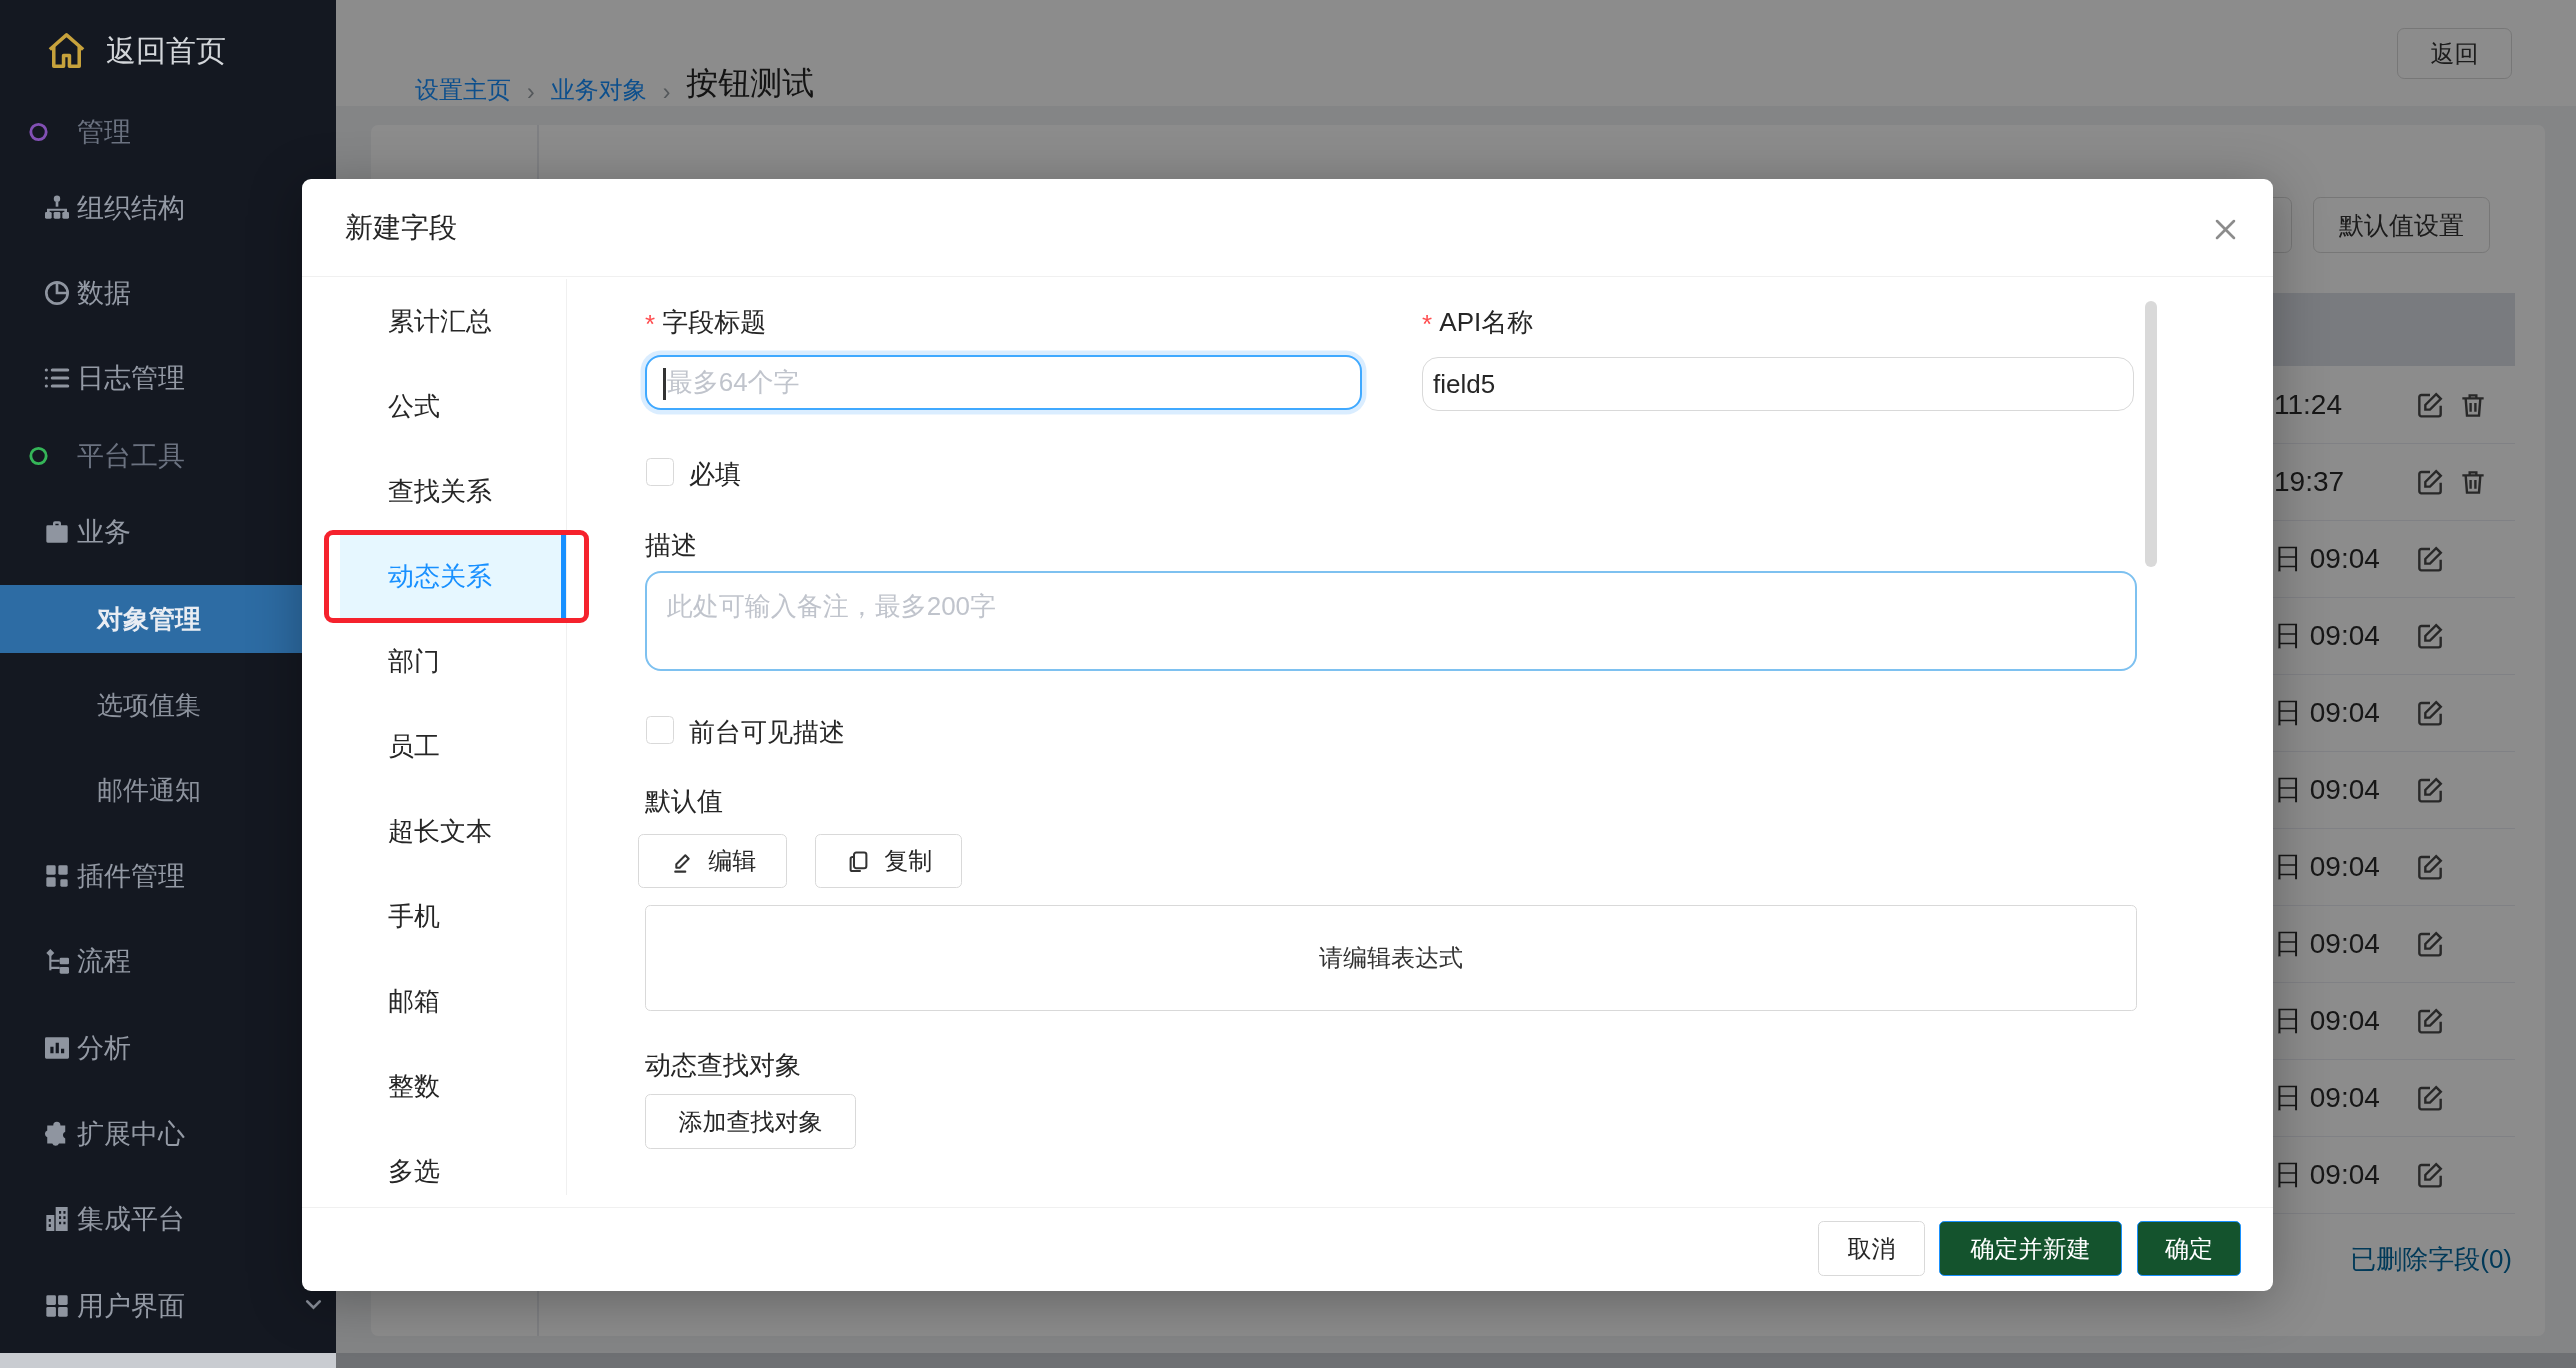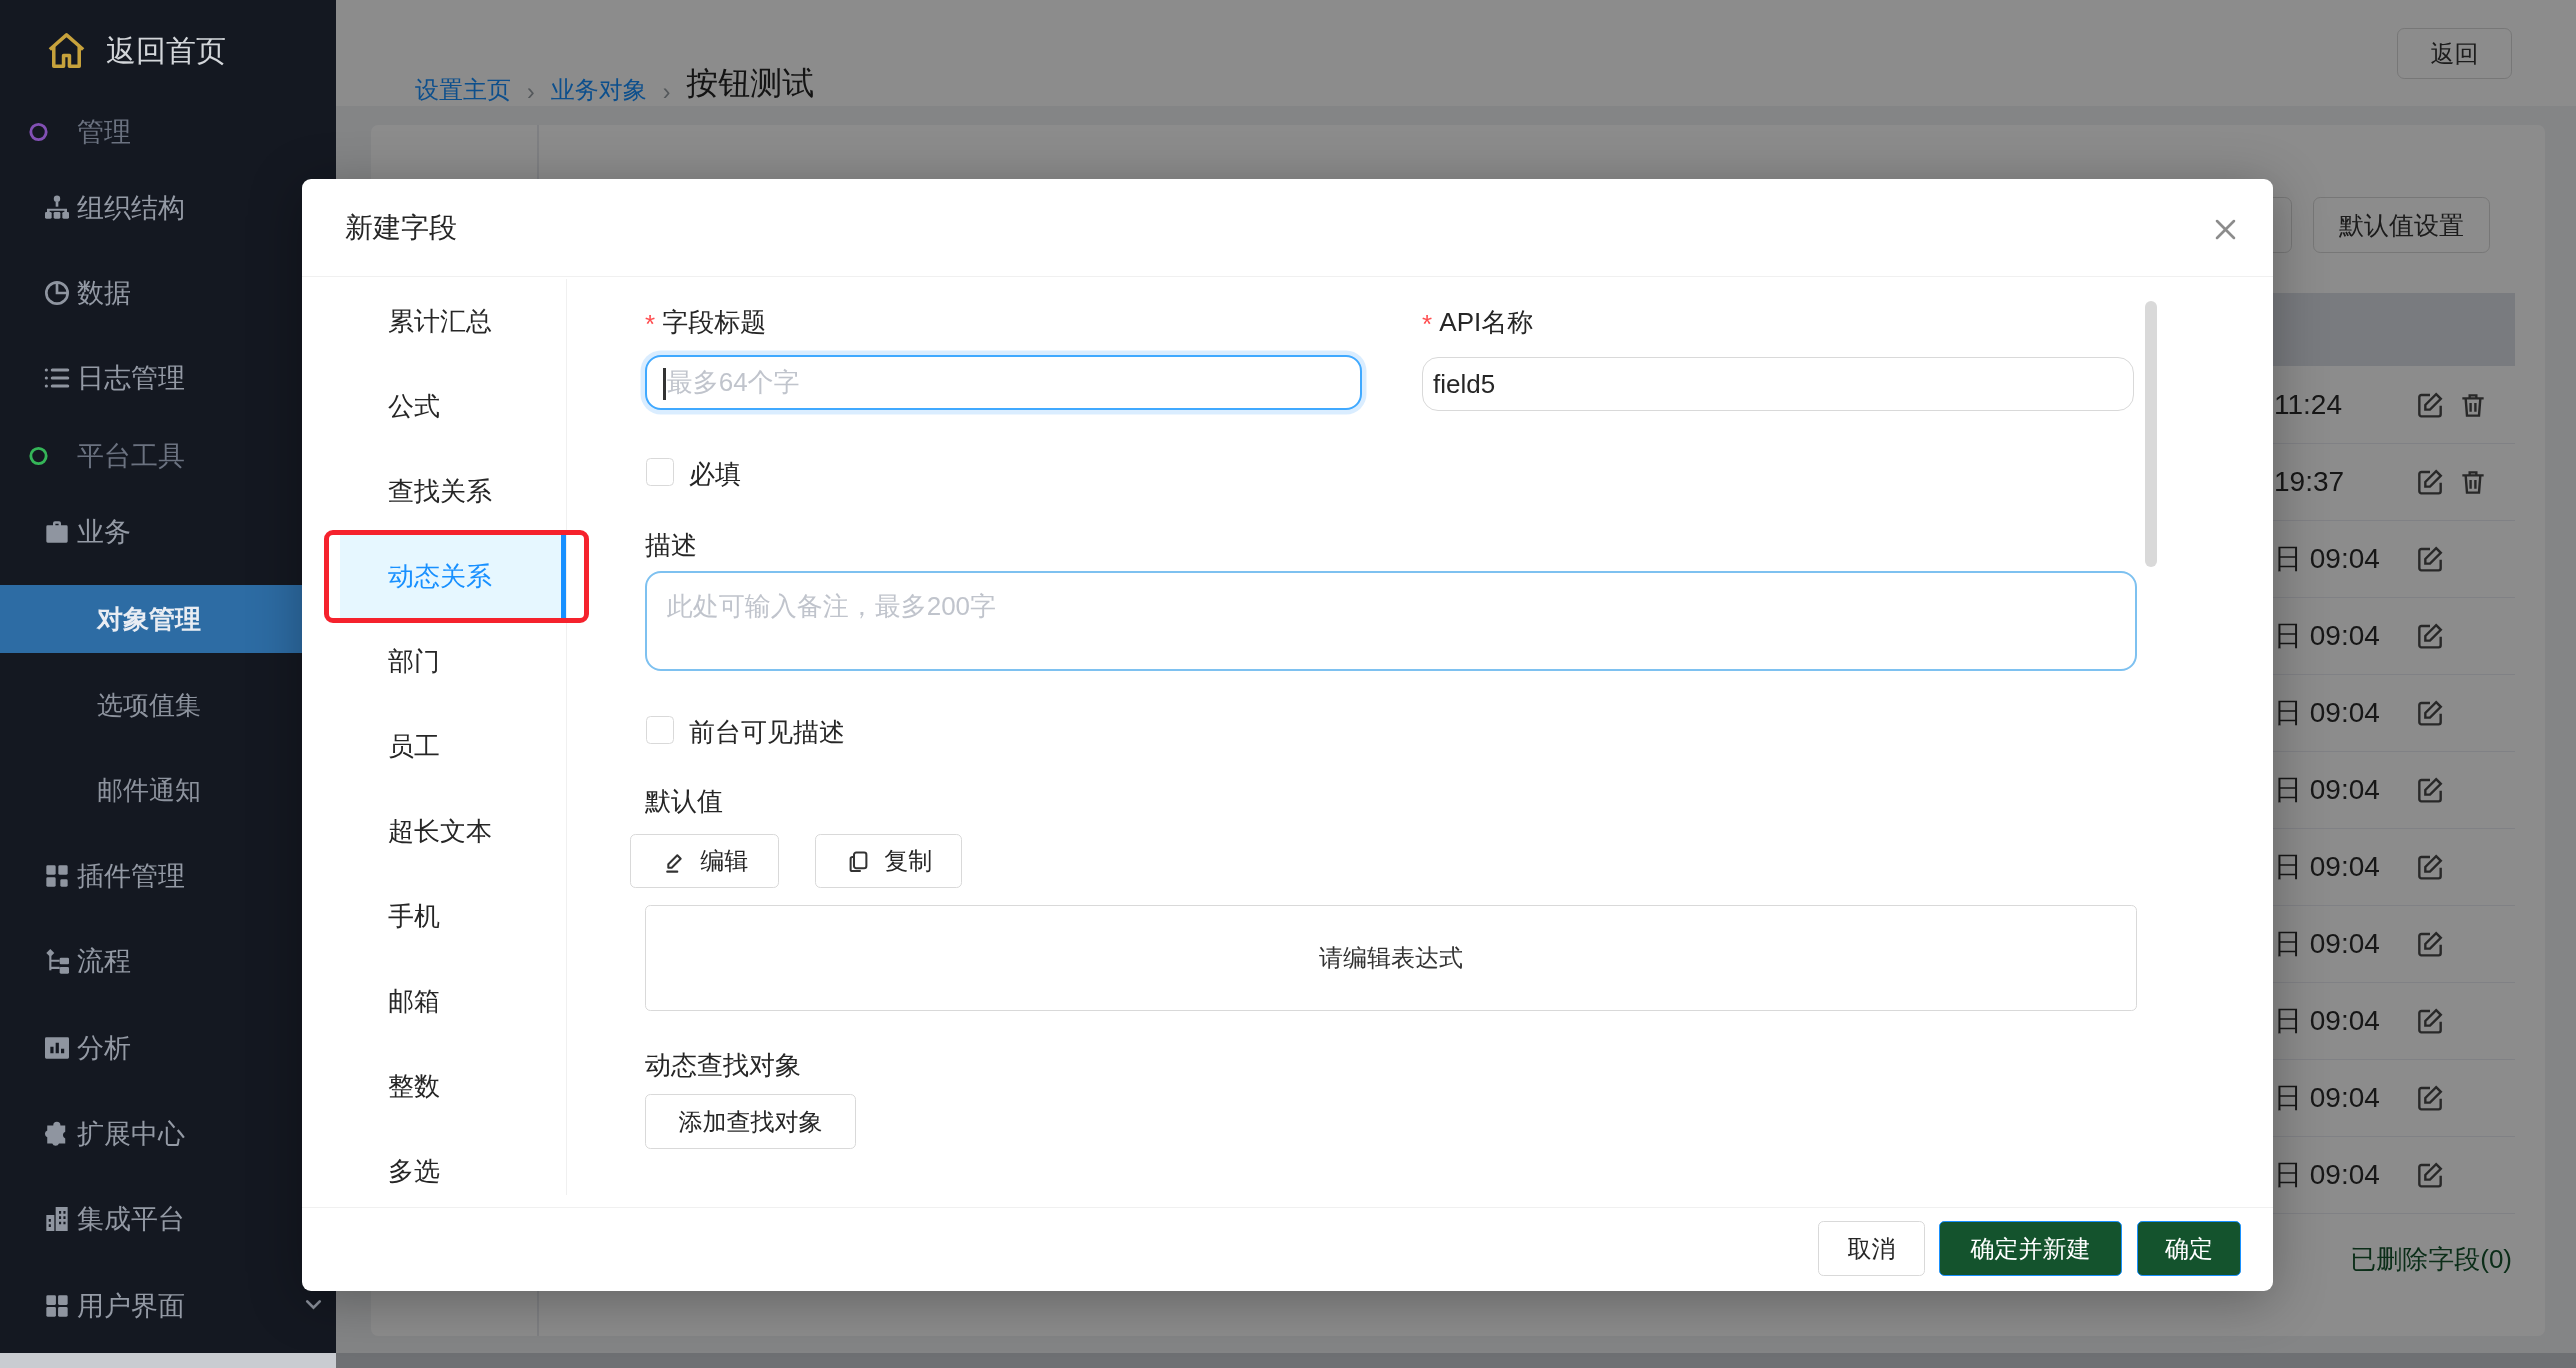--- a/index.html
+++ b/index.html
@@ -35,21 +35,21 @@
   #card { left:371px; top:125px; width:2174px; height:1211px; background:#ffffff; border-radius:7.2px; z-index:1; }
   #card .vdivider { position:absolute; left:166px; top:0; width:1.8px; height:100%; background:#e8eaee; }
   #hidden-btn { left:2192px; top:197px; width:100px; height:56px; border-radius:7.2px; z-index:1; }
   #defaults-btn { left:2313px; top:197px; width:177px; height:56px; font-size:25px; border-radius:7.2px; z-index:1; }
   #table-header { left:555px; top:293px; width:1960px; height:73px; background:#dde1e8; z-index:1; }
   #rows { left:555px; top:367px; width:1960px; z-index:1; }
   .trow { position:relative; width:100%; height:77px; border-bottom:1.8px solid #e9ecf2; background:#fff; }
   .trow .time { position:absolute; left:1719px; top:50%; transform:translateY(-50%); font-size:28px; color:#2b2b2b; white-space:nowrap; }
   .trow .act-edit { position:absolute; left:1859px; top:50%; transform:translateY(-50%); width:32px; height:32px; color:#4a4a4a; cursor:pointer; }
   .trow .act-del  { position:absolute; left:1902px; top:50%; transform:translateY(-50%); width:32px; height:32px; color:#4a4a4a; cursor:pointer; }
-  #deleted-link { right:64px; top:1242px; font-size:26px; color:#14532d; z-index:1;margin-left:20px; }
+  #deleted-link { right:64px; top:1242px; font-size:26px; color:#0369a1; z-index:1;margin-left:20px; }
   #bottom-scroll { left:0; top:1353px; width:2576px; height:15px; background:#c9ccd1; z-index:5; }
 
   
   #mask { left:336px; top:0; width:2240px; height:1368px; background:rgba(0,0,0,0.45); z-index:10; }
 
   
   #modal { left:302px; top:179px; width:1971px; height:1112px; background:#fff; border-radius:9px;
            box-shadow:0 9px 54px rgba(0,0,0,.3); z-index:20; }
   #modal-header { position:absolute; left:0; top:0; width:100%; height:98px; border-bottom:1.8px solid #f0f0f0; }
   #modal-title { position:absolute; left:43px; top:50%; transform:translateY(-50%); font-size:28px; color:#262626; font-weight:500; }
@@ -412,21 +412,21 @@
     <div class="form-label" style="left:387px; top:278px;">必填</div>
 
     <div class="form-label" style="left:343px; top:349px;">描述</div>
     <textarea id="desc-textarea" class="fi" placeholder="此处可输入备注，最多200字" style=""></textarea>
 
     <span class="checkbox" style="left:344px; top:537px;"></span>
     <div class="form-label" style="left:387px; top:536px;">前台可见描述</div>
 
     <div class="form-label" style="left:343px; top:605px;">默认值</div>
 
-    <div class="mbtn" style="left:328px; top:655px; width:149px; height:54px;">
+    <div class="mbtn" style="left:336px; top:655px; width:149px; height:54px;">
       <span class="bic">
         <svg viewBox="0 0 24 24" fill="none" stroke="currentColor" stroke-width="1.8" stroke-linejoin="round">
             <path d="M6.5 14.5 14.5 6.5l3 3-8 8H6.5z"></path>
             <path d="M5.5 21h9" stroke-linecap="round"></path>
           </svg>
       </span>
       <span>编辑</span>
     </div>
     <div class="mbtn" style="left:513px; top:655px; width:147px; height:54px;">
       <span class="bic">

